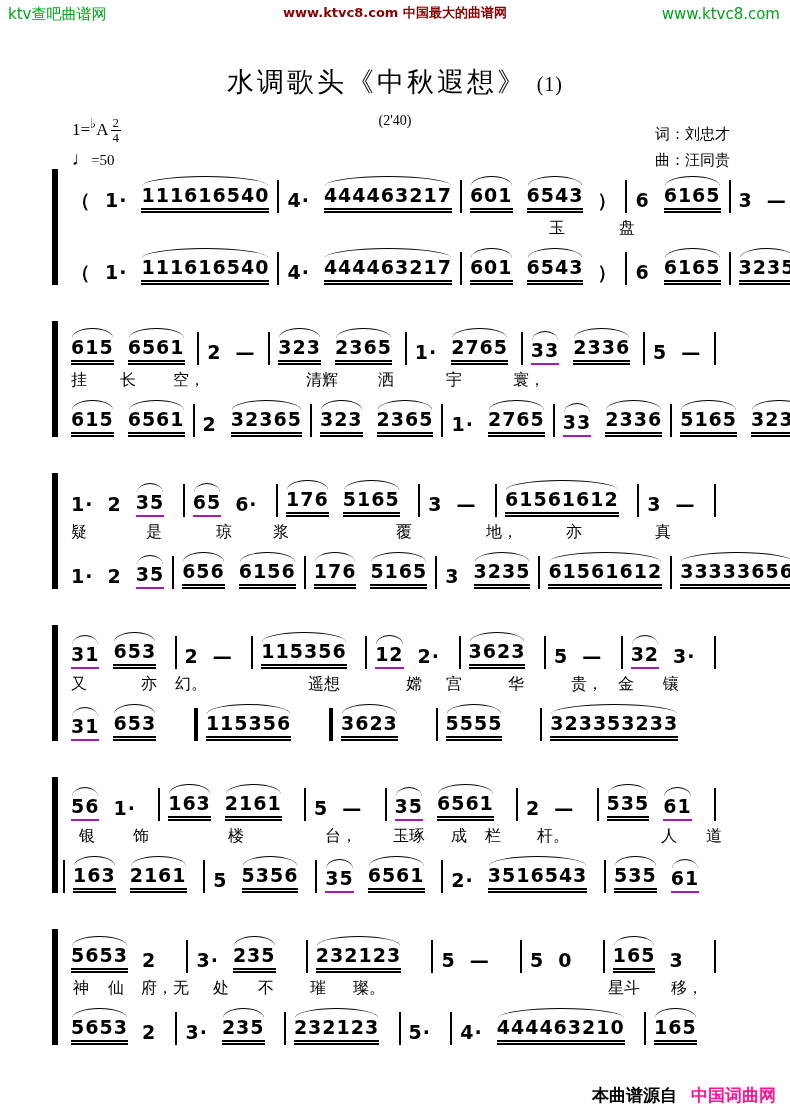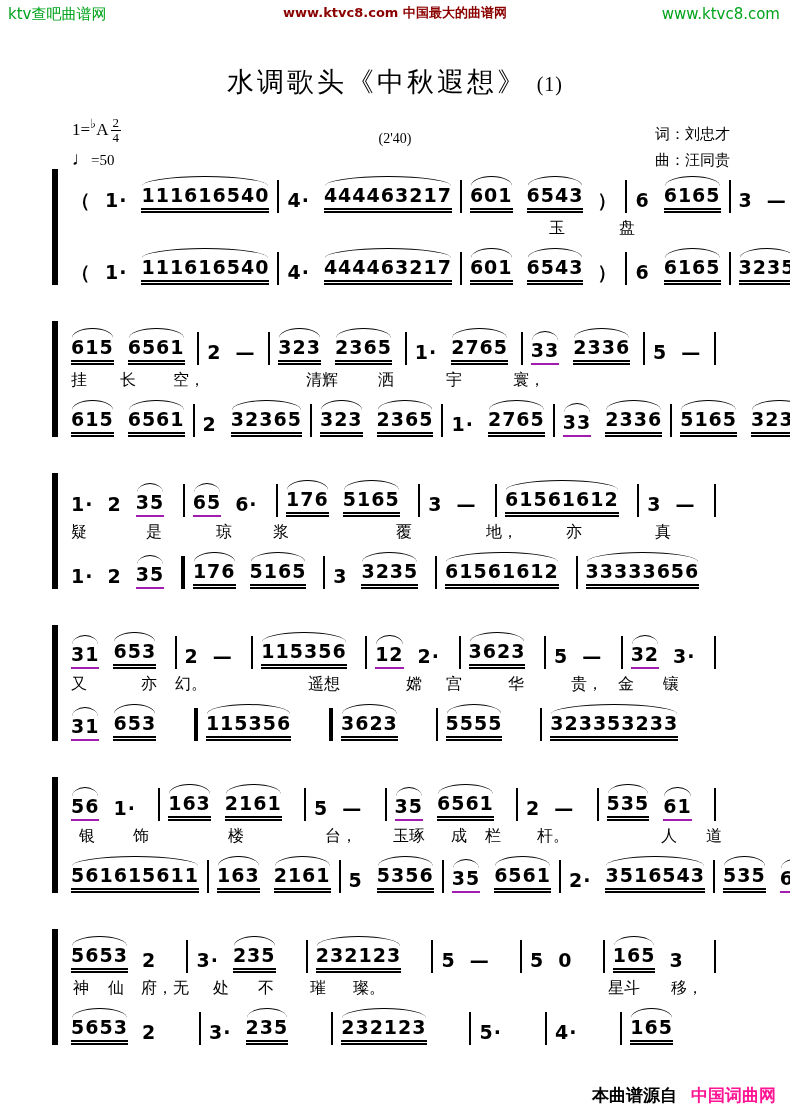--- a/index.html
+++ b/index.html
@@ -10,21 +10,21 @@
   }
   
   .hdr-left  { position:absolute; top:5px; left:8px;  color:#00a41c; font-size:15px; }
   .hdr-center{ position:absolute; top:4px; left:0; right:0; text-align:center; color:#8b0000; font-size:13px; font-weight:bold; }
   .hdr-right { position:absolute; top:5px; right:10px; color:#00a41c; font-size:15px; }
 
   .title { position:absolute; top:64px; width:100%; text-align:center;
            font-family:"Liberation Serif", serif; font-size:27px; letter-spacing:3px; }
   .title .part { font-size:20px; letter-spacing:1px; }
   .duration { position:absolute; top:113px; width:100%; text-align:center;
-              font-family:"Liberation Serif", serif; font-size:14px;margin-top:18px; }
+              font-family:"Liberation Serif", serif; font-size:14px; }
   .credits { position:absolute; top:121px; right:60px; font-size:15px; line-height:1.75; text-align:center; }
 
   .keyblock { position:absolute; top:116px; left:72px; font-size:17px; font-family:"Liberation Serif", serif; }
   .keyline { display:flex; align-items:center; }
   .flat { font-size:13px; position:relative; top:-6px; }
   .frac { display:inline-block; text-align:center; font-size:13px; line-height:1.05; margin-left:2px; vertical-align:middle; }
   .frac .num { border-bottom:1px solid #000; padding:0 2px; }
   .tempoline { margin-top:4px; font-size:15px; }
   .tempoline .note-glyph { font-size:19px; }
 
@@ -268,20 +268,24 @@
           <span class="lyric" style="left: 503px;">亦</span>
           <span class="lyric" style="left: 592px;">真</span>
         </div>
         <div class="notes-row">
           <div class="measure">
             <span class="group">1·</span>
             <span class="group">2</span>
             <span class="group b1 arc">35</span>
           </div>
           <div class="barline"></div>
+          <div class="measure">
+            <span class="group b2 arc">656</span>
+            <span class="group b2 arc">6156</span>
+          </div>
           <div class="barline"></div>
           <div class="measure">
             <span class="group b2 arc">176</span>
             <span class="group b2 arc">5165</span>
           </div>
           <div class="barline"></div>
           <div class="measure">
             <span class="group">3</span>
             <span class="group b2 arc">3235</span>
           </div>
@@ -413,23 +417,20 @@
           <span class="lyric" style="left: 165px;">楼</span>
           <span class="lyric" style="left: 262px;">台，</span>
           <span class="lyric" style="left: 330px;">玉琢</span>
           <span class="lyric" style="left: 388px;">成</span>
           <span class="lyric" style="left: 422px;">栏</span>
           <span class="lyric" style="left: 474px;">杆。</span>
           <span class="lyric" style="left: 598px;">人</span>
           <span class="lyric" style="left: 643px;">道</span>
         </div>
         <div class="notes-row">
-          <div class="measure">
-            <span class="group b2 arc">561615611</span>
-          </div>
           <div class="barline"></div>
           <div class="measure">
             <span class="group b2 arc">163</span>
             <span class="group b2 arc">2161</span>
           </div>
           <div class="barline"></div>
           <div class="measure">
             <span class="group">5</span>
             <span class="group b2 arc">5356</span>
           </div>
@@ -510,20 +511,21 @@
           <div class="measure">
             <span class="group b2 arc">232123</span>
           </div>
           <div class="barline"></div>
           <div class="measure">
             <span class="group">5·</span>
           </div>
           <div class="barline"></div>
           <div class="measure">
             <span class="group">4·</span>
+            <span class="group b2 arc">444463210</span>
           </div>
           <div class="barline"></div>
           <div class="measure">
             <span class="group b2 arc">165</span>
           </div>
         </div>
       </div>
     </div>
   </div>
 

